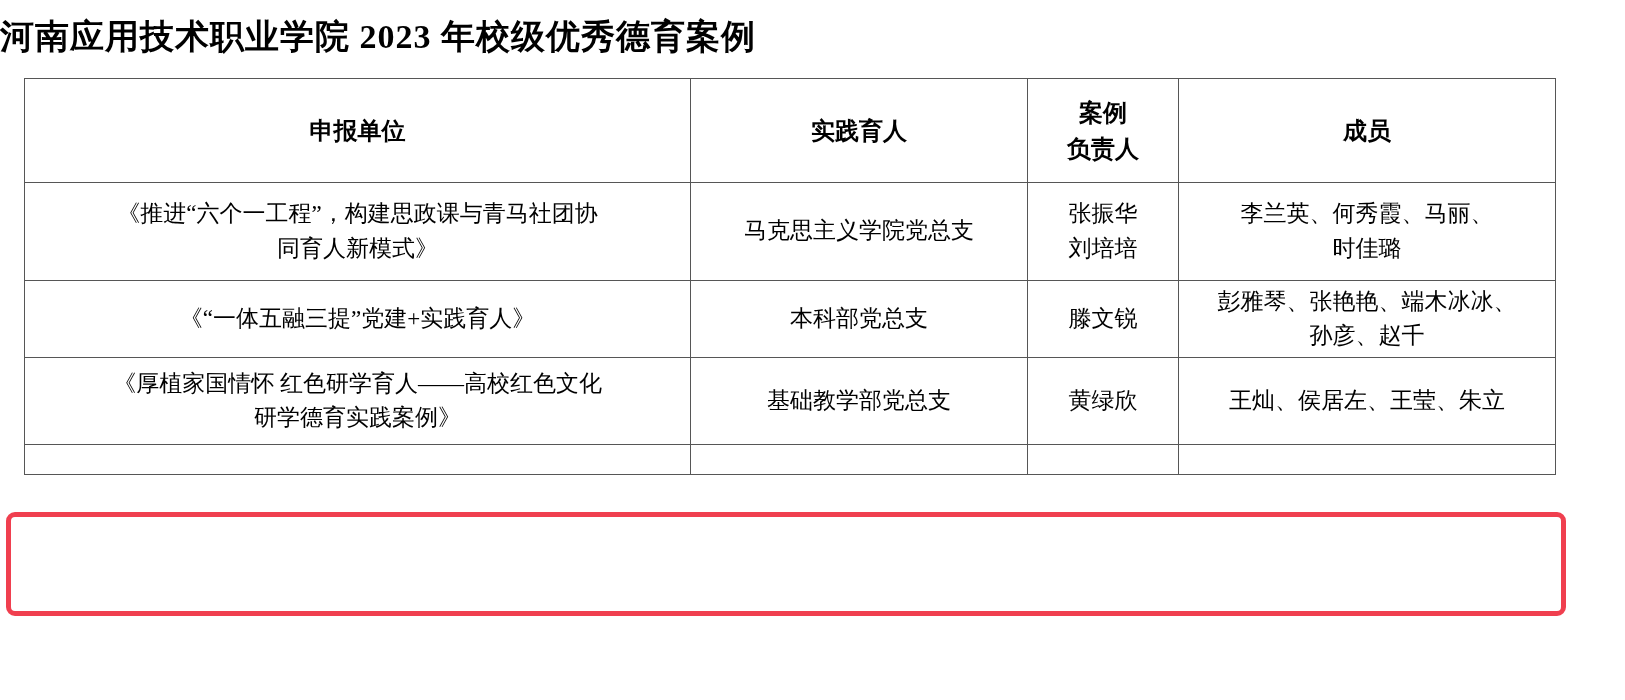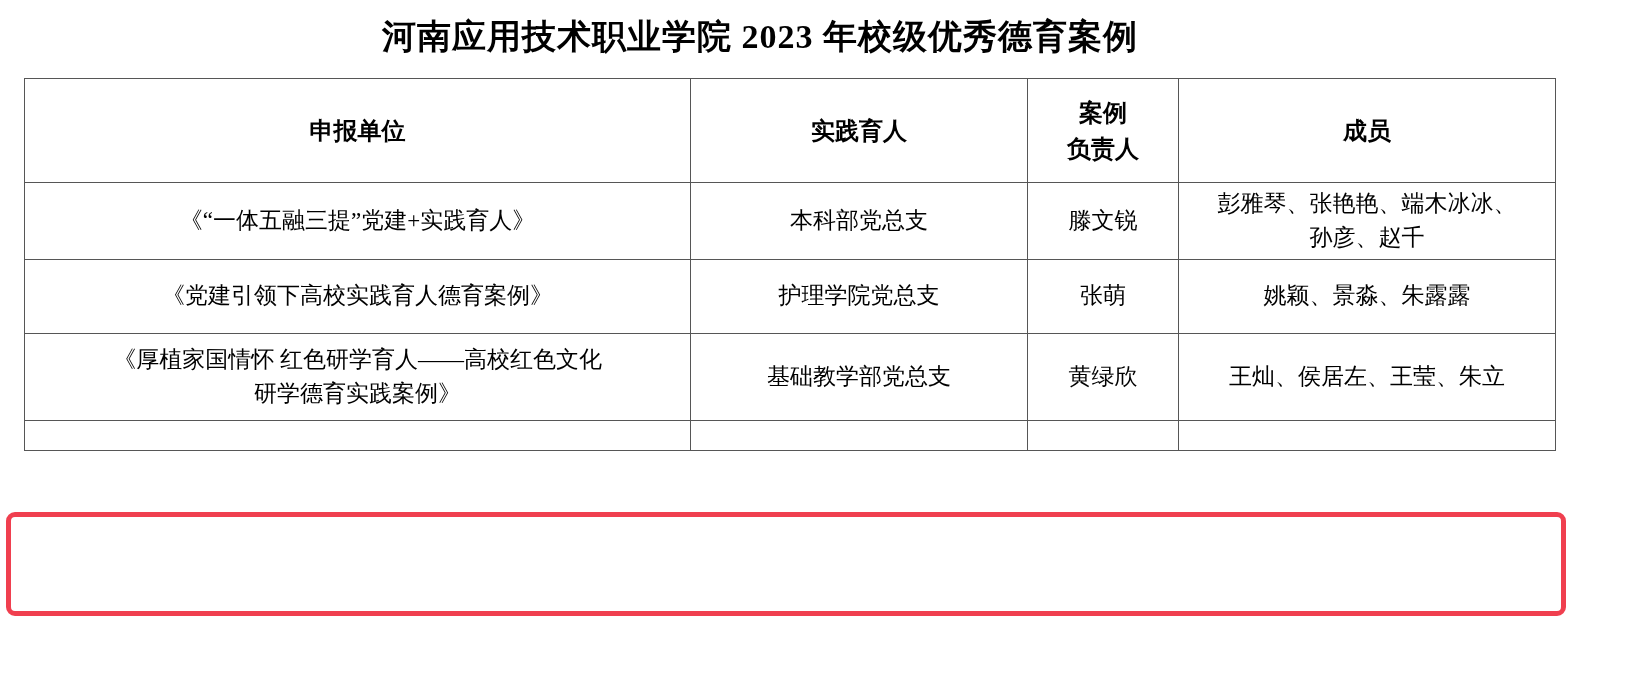--- a/index.html
+++ b/index.html
@@ -8,21 +8,20 @@
     background: #ffffff;
     overflow: hidden;
     font-family: "Liberation Serif", "DejaVu Serif", serif;
     color: #000;
   }
   .page { position: relative; width: 1625px; height: 700px; }
 
   .doc-title {
     position: absolute;
     left: 0; top: 14px; width: 1520px;
-    text-align: center;
     font-size: 34px;
     font-weight: bold;
     letter-spacing: 1px;
     white-space: pre-line;
   }
 
   table.case-table {
     position: absolute;
     left: 24px; top: 78px;
     width: 1531px;
@@ -80,51 +79,54 @@
       </th>
       <th>
         <span class="cellspan">案例
 负责人</span>
       </th>
       <th>
         <span class="cellspan">成员</span>
       </th>
     </tr>
 
+    <tr style="height:98px">
+      <td>
+        <span class="cellspan">《推进“六个一工程”，构建思政课与青马社团协
+同育人新模式》</span>
+      </td>
+      <td>
+        <span class="cellspan">马克思主义学院党总支</span>
+      </td>
+      <td>
+        <span class="cellspan">张振华
+刘培培</span>
+      </td>
+      <td>
+        <span class="cellspan">李兰英、何秀霞、马丽、
+时佳璐</span>
+      </td>
+    </tr>
 
     <tr style="height:77px">
       <td>
         <span class="cellspan">《“一体五融三提”党建+实践育人》</span>
       </td>
       <td>
         <span class="cellspan">本科部党总支</span>
       </td>
       <td>
         <span class="cellspan">滕文锐</span>
       </td>
       <td>
         <span class="cellspan">彭雅琴、张艳艳、端木冰冰、
 孙彦、赵千</span>
       </td>
     </tr>
 
-    <tr style="height:74px">
-      <td>
-        <span class="cellspan">《党建引领下高校实践育人德育案例》</span>
-      </td>
-      <td>
-        <span class="cellspan">护理学院党总支</span>
-      </td>
-      <td>
-        <span class="cellspan">张萌</span>
-      </td>
-      <td>
-        <span class="cellspan">姚颖、景淼、朱露露</span>
-      </td>
-    </tr>
 
     <tr style="height:87px">
       <td>
         <span class="cellspan">《厚植家国情怀 红色研学育人——高校红色文化
 研学德育实践案例》</span>
       </td>
       <td>
         <span class="cellspan">基础教学部党总支</span>
       </td>
       <td>

